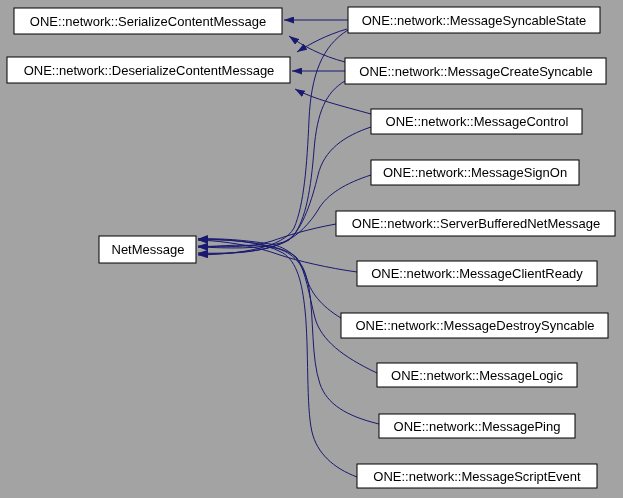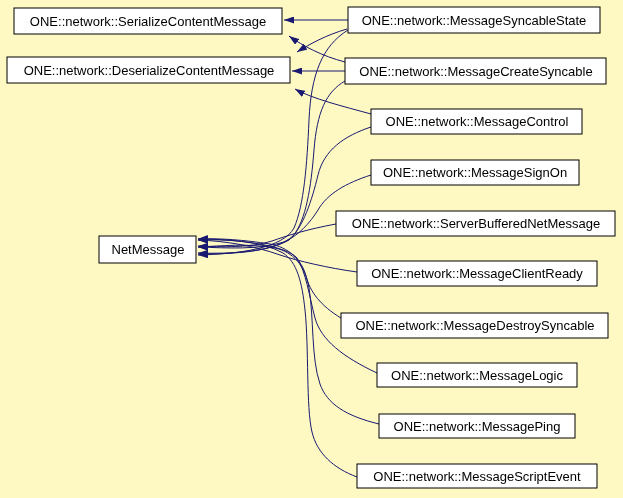--- a/index.html
+++ b/index.html
@@ -4,21 +4,21 @@
 <style>
   html, body {
     margin: 0;
     padding: 0;
     background: #ffffff;
   }
   .stage {
     position: relative;
     width: 623px;
     height: 498px;
-    background: #fef9c3;
+    background: #a3a3a3;
     font-family: "Liberation Sans", "DejaVu Sans", sans-serif;
   }
   svg { display: block; }
   .node-box {
     fill: #ffffff;
     stroke: #000000;
     stroke-width: 1;
   }
   .node-label {
     fill: #000000;

